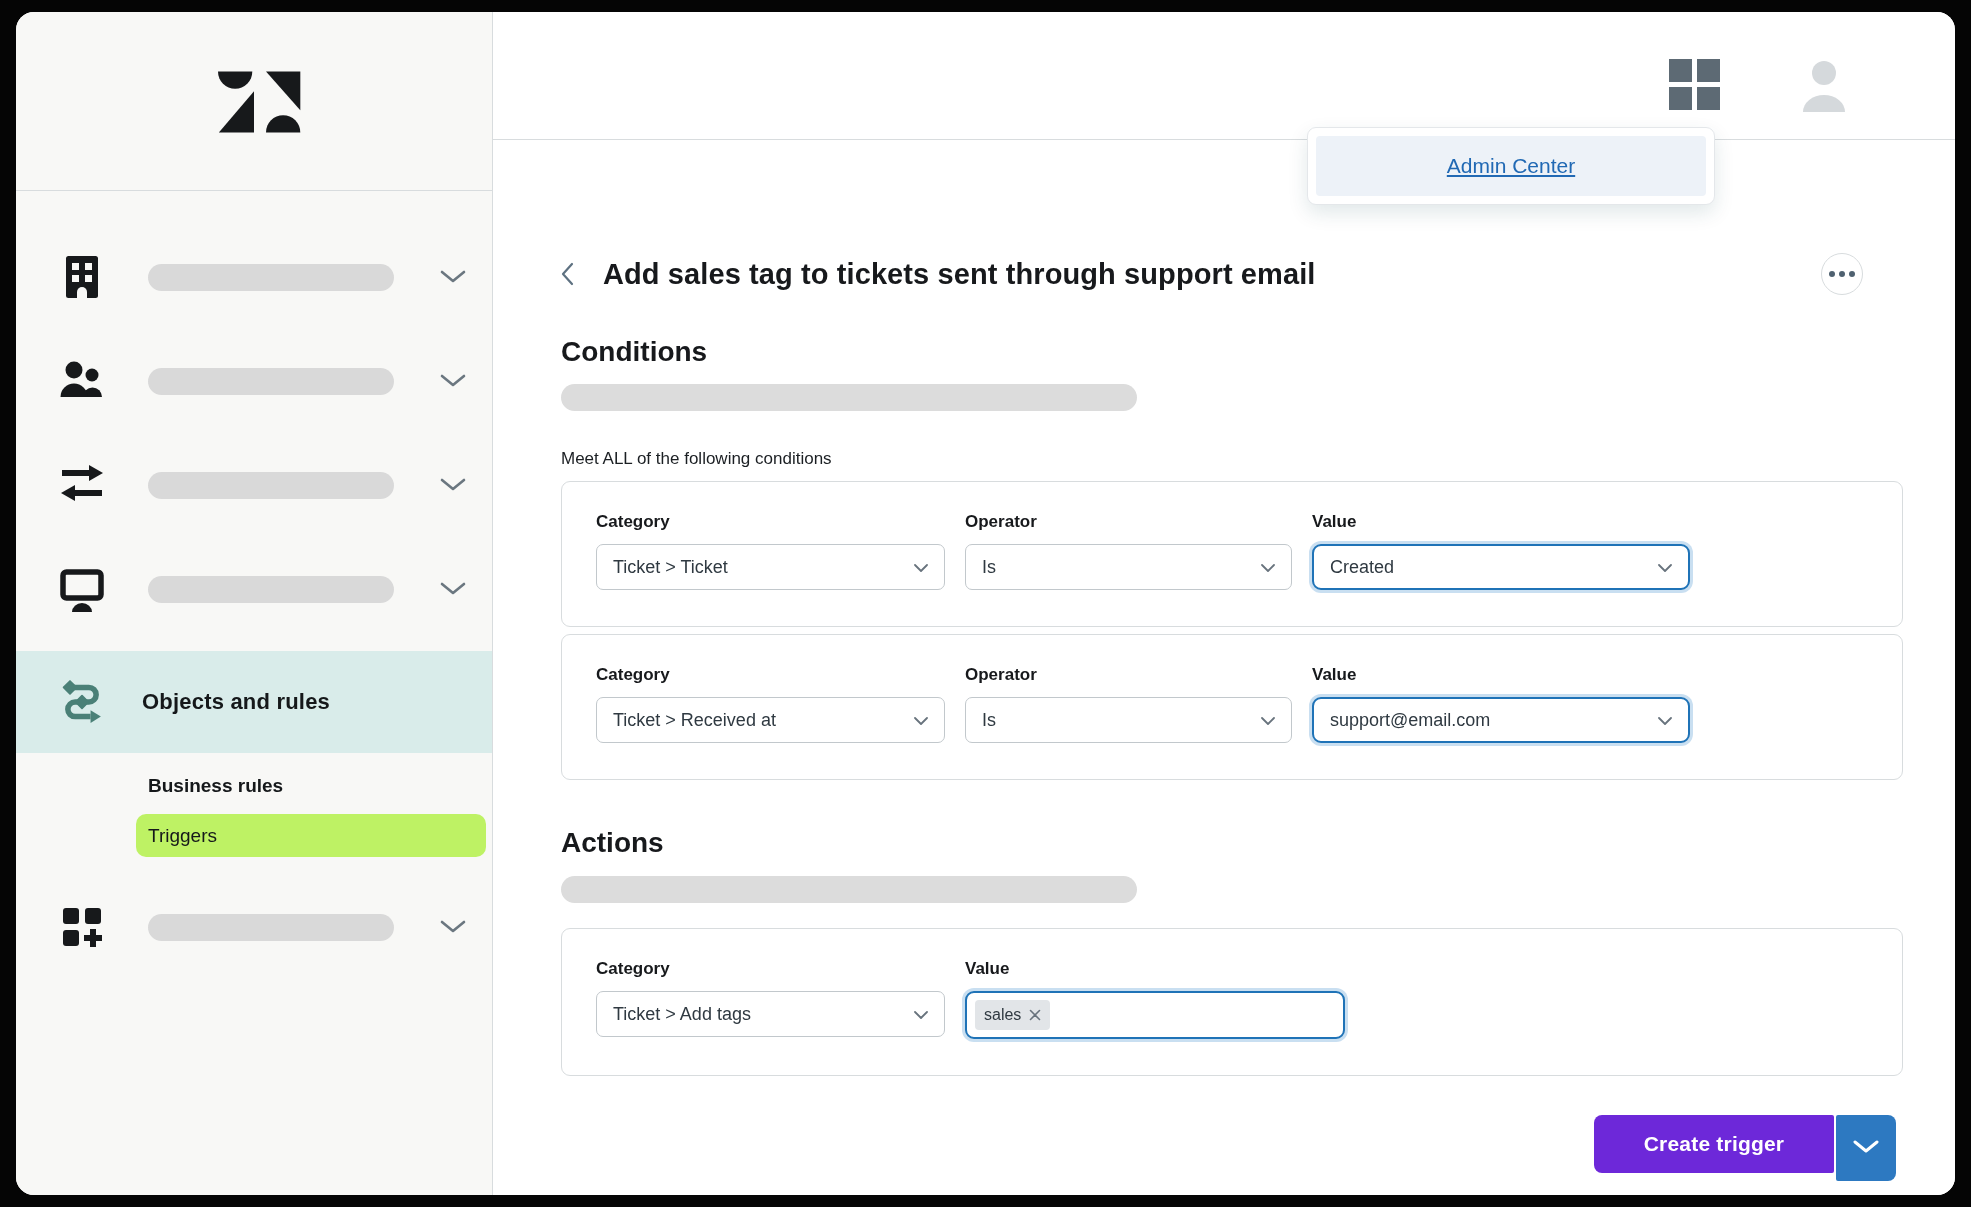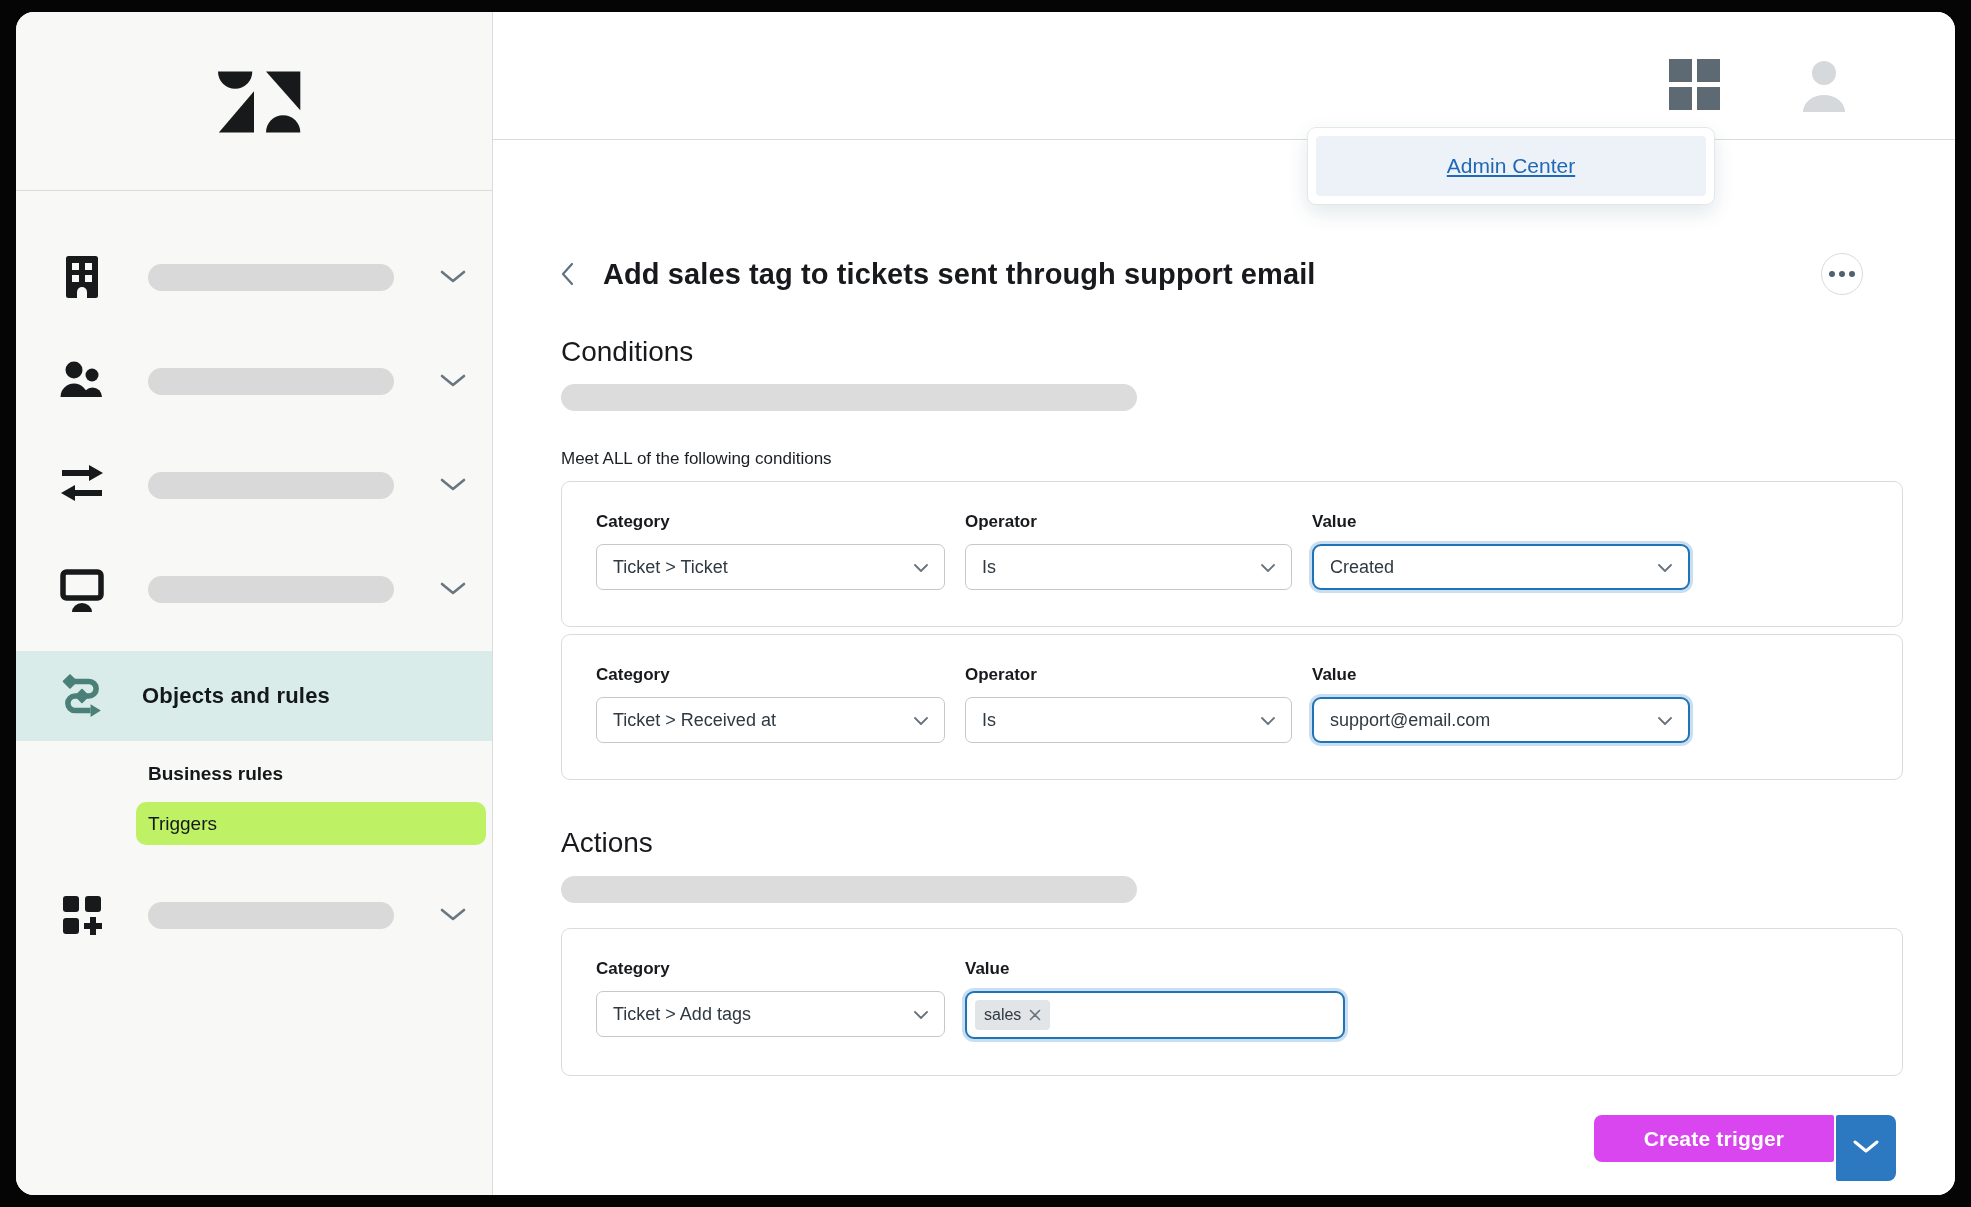--- a/index.html
+++ b/index.html
@@ -9,55 +9,55 @@
     background:#fff; border-radius:18px; overflow:hidden; display:flex;
   }
   
   .sidebar { width:477px; min-width:477px; background:#f8f8f6; border-right:1px solid #d8dcde; display:flex; flex-direction:column; }
   .logo-area { height:179px; border-bottom:1px solid #d8dcde; display:flex; align-items:center; justify-content:center; }
   .nav { padding-top:34px; display:flex; flex-direction:column; }
   .nav-row { height:104px; display:flex; align-items:center; padding:0 26px 0 42px; cursor:pointer; }
   .nav-icon { width:48px; height:48px; flex:0 0 48px; display:flex; align-items:center; justify-content:center; }
   .skel-pill { width:246px; height:27px; border-radius:13.5px; background:#d9d9d9; margin-left:42px; }
   .nav-chevron { margin-left:auto; display:flex; }
-  .active-row { height:90px; background:#d9ecea; display:flex; align-items:center; padding-left:42px; margin-top:10px; cursor:pointer; }
+  .active-row { height:102px; background:#d9ecea; display:flex; align-items:center; padding-left:42px; margin-top:10px; cursor:pointer; }
   .active-row .label { font-size:22px; font-weight:700; color:#15181a; margin-left:36px; letter-spacing:.2px; }
   .subnav-heading { margin:18px 0 9px 132px; height:30px; display:flex; align-items:center; font-size:19px; font-weight:700; color:#15181a; }
   .subnav-item { margin:4px 0 0 120px; height:43px; width:350px; background:#bef264; border-radius:10px; display:flex; align-items:center; padding-left:12px; font-size:19px; font-weight:500; color:#15181a; cursor:pointer; }
   .apps-row { margin-top:18px; }
   
   .main { flex:1; display:flex; flex-direction:column; position:relative; background:#fff;gap:48px; }
   .topbar { height:128px; border-bottom:1px solid #d8dcde; position:relative; flex:0 0 128px; }
   .grid-btn { position:absolute; top:47px; right:235px; width:51px; height:51px; cursor:pointer; }
   .avatar-btn { position:absolute; top:48px; right:106px; width:50px; height:52px; cursor:pointer; }
   .popover { position:absolute; top:115px; left:814px; width:408px; height:78px; background:#fff; border:1px solid #e4e7ea; border-radius:9px; box-shadow:0 8px 20px rgba(4,68,77,.12); padding:8px; z-index:10; }
   .popover-item { width:100%; height:100%; background:#edf2f8; border-radius:4px; display:flex; align-items:center; justify-content:center; cursor:pointer; }
   .popover-item a { font-size:21px; color:#2169b4; text-decoration:underline; }
   
   .content { padding:0 52px 0 68px; width:100%; }
   .title-row { margin-top:64px; height:44px; display:flex; align-items:center; }
   .back-btn { width:26px; height:30px; display:flex; align-items:center; cursor:pointer; }
   h1.page-title { font-size:29px; font-weight:700; color:#17191c; margin-left:16px; letter-spacing:.1px; }
   .more-btn { margin-left:auto; margin-right:40px; width:42px; height:42px; border-radius:50%; border:1px solid #d8dcde; background:#fff; display:flex; align-items:center; justify-content:center; gap:4px; cursor:pointer; }
   .more-btn i { width:6px; height:6px; border-radius:50%; background:#4f6170; display:block; }
-  h2.section-heading { margin-top:40px; font-size:28px; font-weight:400; color:#17191c; }
+  h2.section-heading { margin-top:40px; font-size:28px; font-weight:700; color:#17191c; }
   .content-skel { margin-top:16px; width:576px; height:27px; border-radius:13.5px; background:#dcdcdc; }
   .meet-all { margin-top:38px; font-size:17px; color:#1b1f23; }
   .rule-card { margin-top:12px; width:1342px; background:#fff; border:1px solid #d8dcde; border-radius:9px; padding:30px 0 36px 34px; }
   .rule-card + .rule-card { margin-top:7px; }
   .fields { display:flex; gap:20px; }
   .field-label { font-size:17px; font-weight:700; color:#17191c; margin-bottom:12px; }
   .select { height:46px; background:#fff; border:1px solid #c2c8cc; border-radius:7px; display:flex; align-items:center; justify-content:space-between; padding:0 16px; font-size:18px; color:#2f3941; cursor:pointer; }
   .w-cat { width:349px; } .w-op { width:327px;text-align:center; } .w-val { width:378px; }
   .select.focused { border:2px solid #1f73b7; border-radius:9px; box-shadow:0 0 0 3px #c9dff1; }
   .tag-input { width:380px; height:48px; background:#fff; border:2px solid #1f73b7; border-radius:9px; box-shadow:0 0 0 3px #c9dff1; display:flex; align-items:center; padding:0 8px; cursor:text; }
   .tag-chip { background:#e2e5e8; border-radius:4px; height:30px; display:flex; align-items:center; gap:8px; padding:0 9px; font-size:16px; color:#2f3941; }
   .footer-row { margin-top:39px; width:1342px; display:flex; justify-content:flex-end; }
   .split-btn { display:flex; gap:2px; margin-right:7px; }
-  .btn-primary { width:240px; height:47px; background:#d946ef; color:#fff; font-size:21px; font-weight:600; border:none; border-radius:8px 2px 2px 8px; display:flex; align-items:center; justify-content:center; cursor:pointer; font-family:inherit; letter-spacing:.2px;margin-left:21px; }
+  .btn-primary { width:240px; height:58px; background:#6d28d9; color:#fff; font-size:21px; font-weight:600; border:none; border-radius:8px 2px 2px 8px; display:flex; align-items:center; justify-content:center; cursor:pointer; font-family:inherit; letter-spacing:.2px;margin-left:21px; }
   .btn-caret { width:60px; height:66px; background:#2d79c1; border:none; border-radius:2px 8px 8px 2px; display:flex; align-items:center; justify-content:center; cursor:pointer; }
 </style>
 </head>
 <body>
 
 <div class="window">
 
   <aside class="sidebar">
     <div class="logo-area">
       <span>

